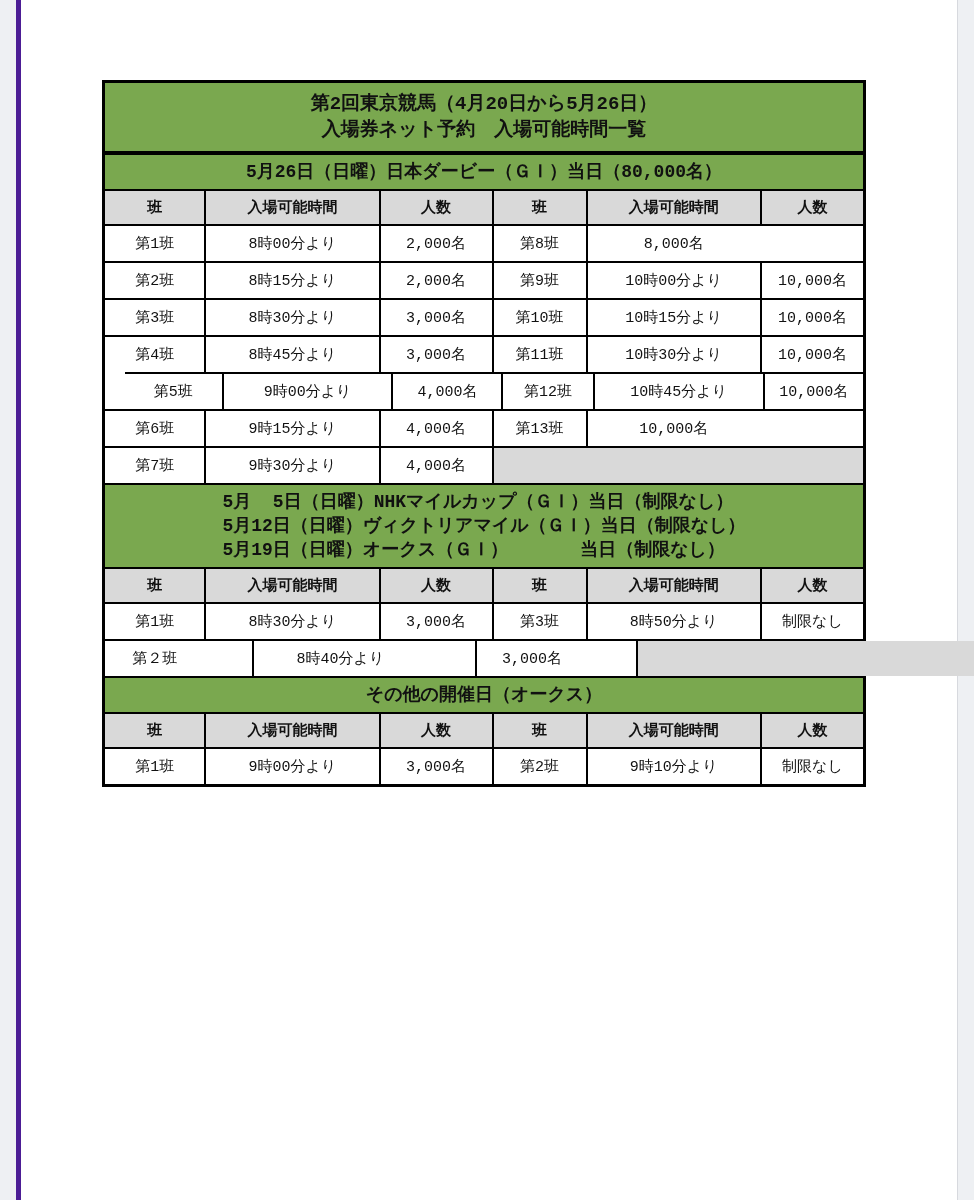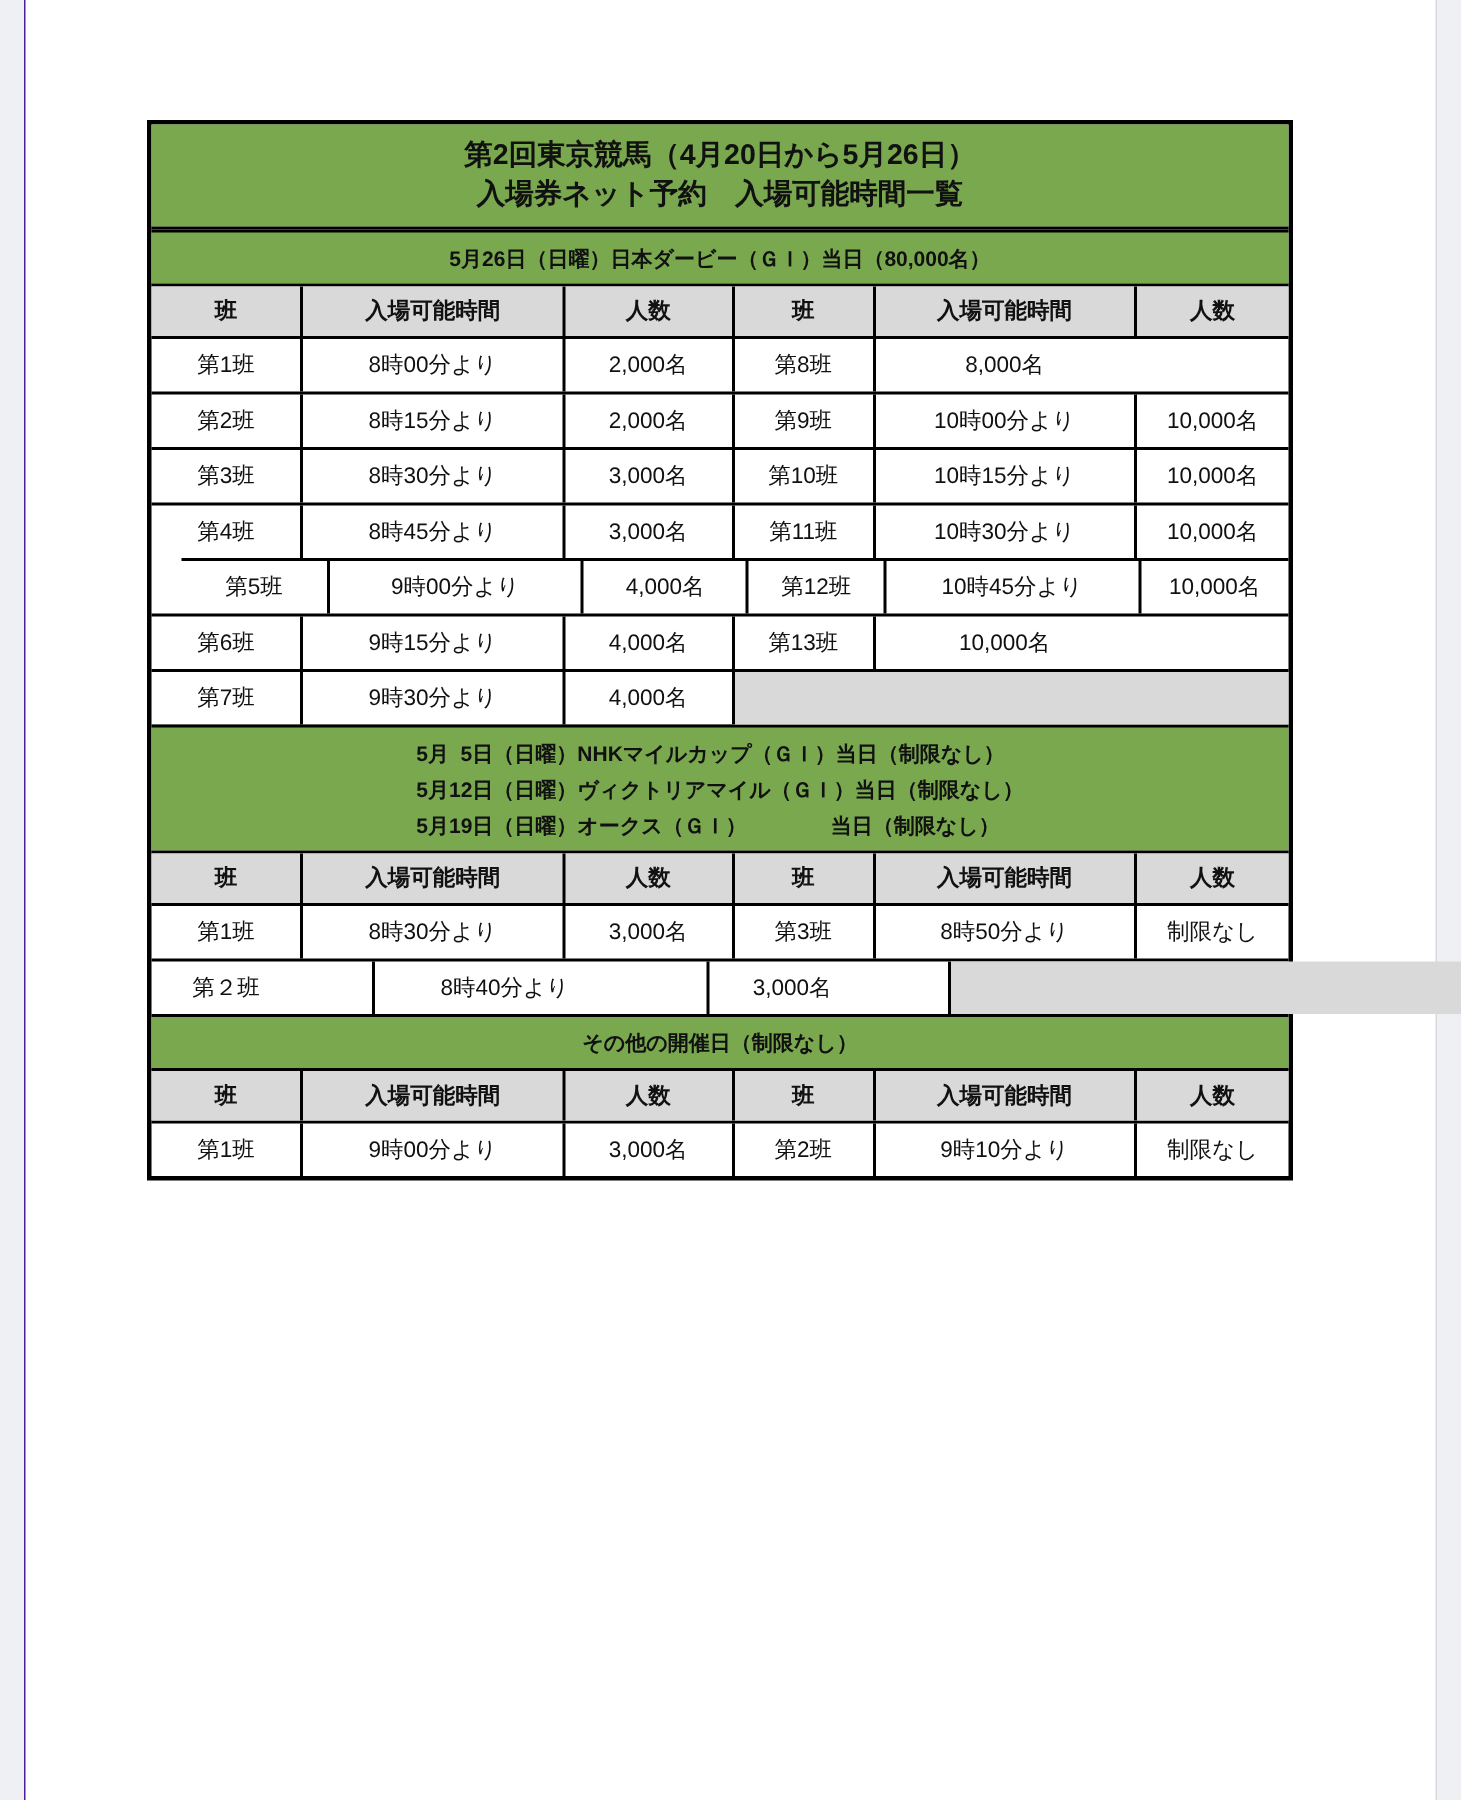--- a/index.html
+++ b/index.html
@@ -7,39 +7,40 @@
     width: 974px; height: 1200px;
     font-family: "Liberation Sans", "DejaVu Sans", sans-serif;
     background: #eef0f3;
     color: #111;
   }
   .page { position: relative; width: 974px; height: 1200px; overflow: hidden; }
   .card {
     position: absolute; left: 16px; top: 0;
     width: 942px; height: 1200px;
     background: #ffffff;
-    border-left: 1px solid #4c1d95;
+    border-left: 5px solid #4c1d95;
     border-right: 1px solid #d7d9de;
+    font-family: Liberation Mono, monospace;
   }
   .sheet {
     position: absolute; left: 81px; top: 80px;
     width: 764px;
     border: 3px solid #000;
     background: #fff;
   }
   .sheet > * + * { border-top: 2px solid #000; }
 
   .band {
     background: #7aa84f;
     text-align: center;
     font-weight: bold;
     padding: 5px 0;
   }
   .band .lines { display: inline-block; text-align: left; }
-  .band .line { white-space: pre; line-height: 24px; font-size: 14px; }
+  .band .line { white-space: pre; line-height: 24px; font-size: 18px; }
   .band.title-band { padding: 8px 0; }
   .band.title-band .lines { text-align: center; }
   .band.title-band .line { font-size: 19px; line-height: 26px; }
 
   .grid-row {
     display: grid;
     grid-template-columns: 13.1% 23% 14.9% 12.4% 23% 13.6%;
     align-items: stretch;
   }
   .grid-row.hdr { height: 35px; }
@@ -144,21 +145,21 @@
             <div class="cell">第3班</div>
             <div class="cell">8時50分より</div>
             <div class="cell">制限なし</div>
           </div>
           <div class="grid-row datarow" style="border-top: 2px solid rgb(0, 0, 0); gap: 48px;">
             <div class="cell">第２班</div>
             <div class="cell">8時40分より</div>
             <div class="cell">3,000名</div>
             <div class="cell merged" style="grid-column: 4 / 7;"></div>
           </div>
-          <div class="band" style="border-top: 2px solid rgb(0, 0, 0);"><div class="lines"><div class="line">その他の開催日（制限なし）</div></div></div>
+          <div class="band" style="border-top: 2px solid rgb(0, 0, 0);"><div class="lines"><div class="line">その他の開催日（オークス）</div></div></div>
           <div class="grid-row hdr" style="border-top: 2px solid rgb(0, 0, 0);">
             <div class="cell h">班</div>
             <div class="cell h">入場可能時間</div>
             <div class="cell h">人数</div>
             <div class="cell h">班</div>
             <div class="cell h">入場可能時間</div>
             <div class="cell h">人数</div>
           </div>
           <div class="grid-row datarow" style="border-top: 2px solid rgb(0, 0, 0);">
             <div class="cell">第1班</div>

